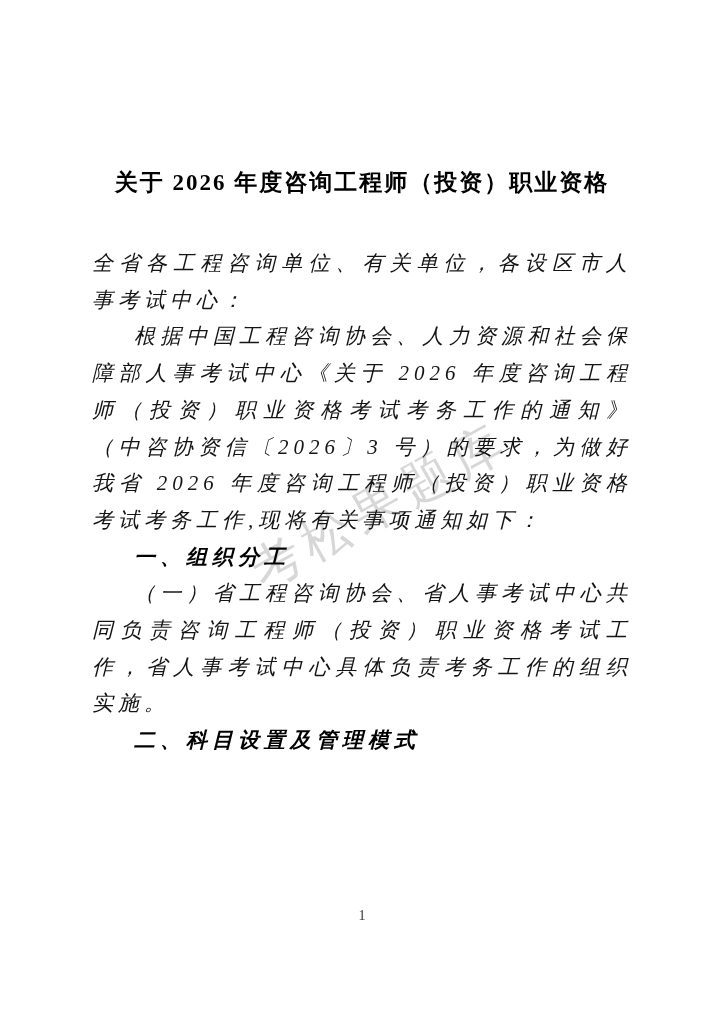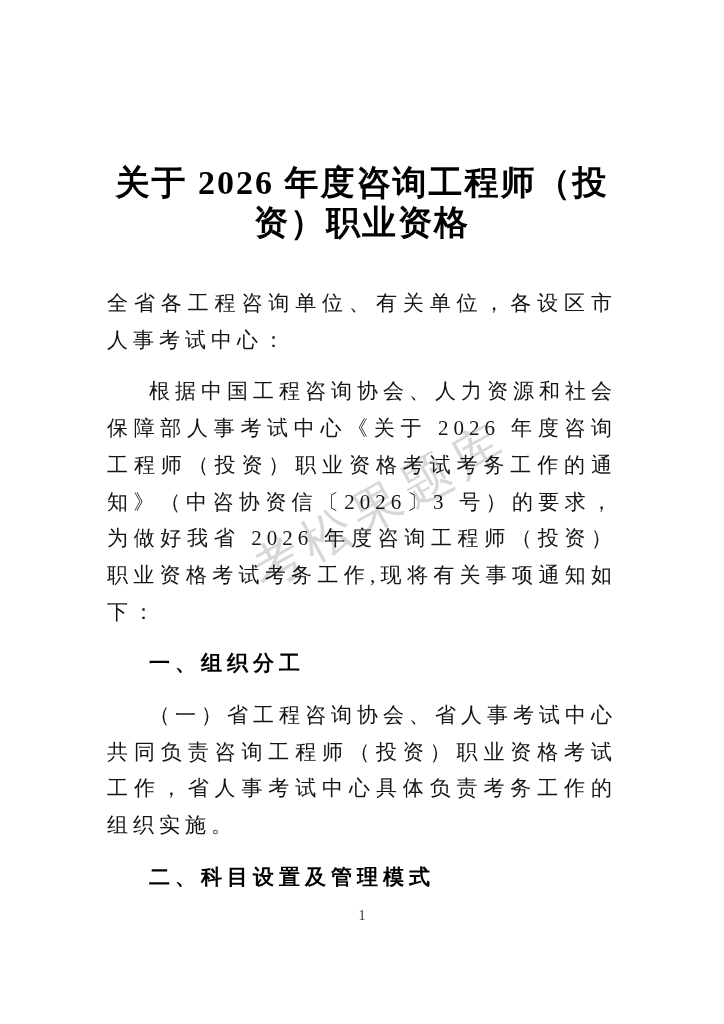--- a/index.html
+++ b/index.html
@@ -33,36 +33,37 @@
   .content {
     position: absolute;
     left: 92px;
     right: 92px;
     top: 163px;
     z-index: 1;
   }
   .doc-title {
     text-align: center;
     font-weight: bold;
-    font-size: 34px;
+    font-size: 23px;
     line-height: 40px;
     color: #000000;
     letter-spacing: 2px;
     margin-bottom: 42px;
   }
   .body-text {
     font-size: 21px;
     line-height: 36.7px;
     color: #141414;
     letter-spacing: 5px;
     text-align: justify;
   }
   .body-text p {
-    margin: 15px;
+    margin: 0;
     padding: 0;
+    font-style: italic;
   }
   .salutation {
     text-indent: 0;
   }
   .para {
     text-indent: 2em;
   }
   .heading {
     text-indent: 2em;
     font-weight: bold;

